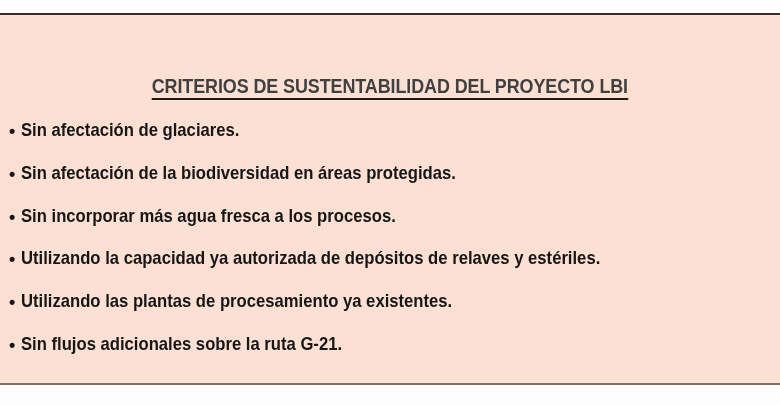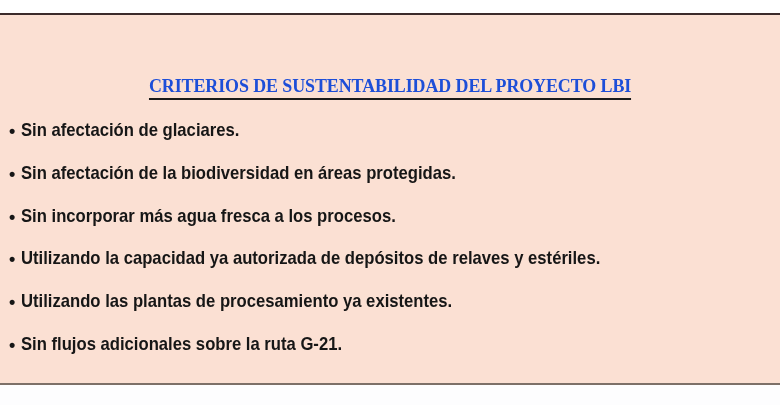--- a/index.html
+++ b/index.html
@@ -73,22 +73,22 @@
     background: #fdfdfe;
   }
 
   
   .title {
     position: absolute;
     left: 0;
     top: 60px;
     width: 780px;
     text-align: center;
-    color: #1d4ed8;
-    font-family: Liberation Serif, serif;
+    color: #404040;
+    font-family: Liberation Sans, sans-serif;
     font-weight: bold;
     font-size: 19.5px;
     letter-spacing: -0.1px;
     line-height: 22px;
     white-space: nowrap;
   }
   .title-text {
     display: inline-block;
     border-bottom: 2px solid #1a1a1a;
     padding-bottom: 1px;

